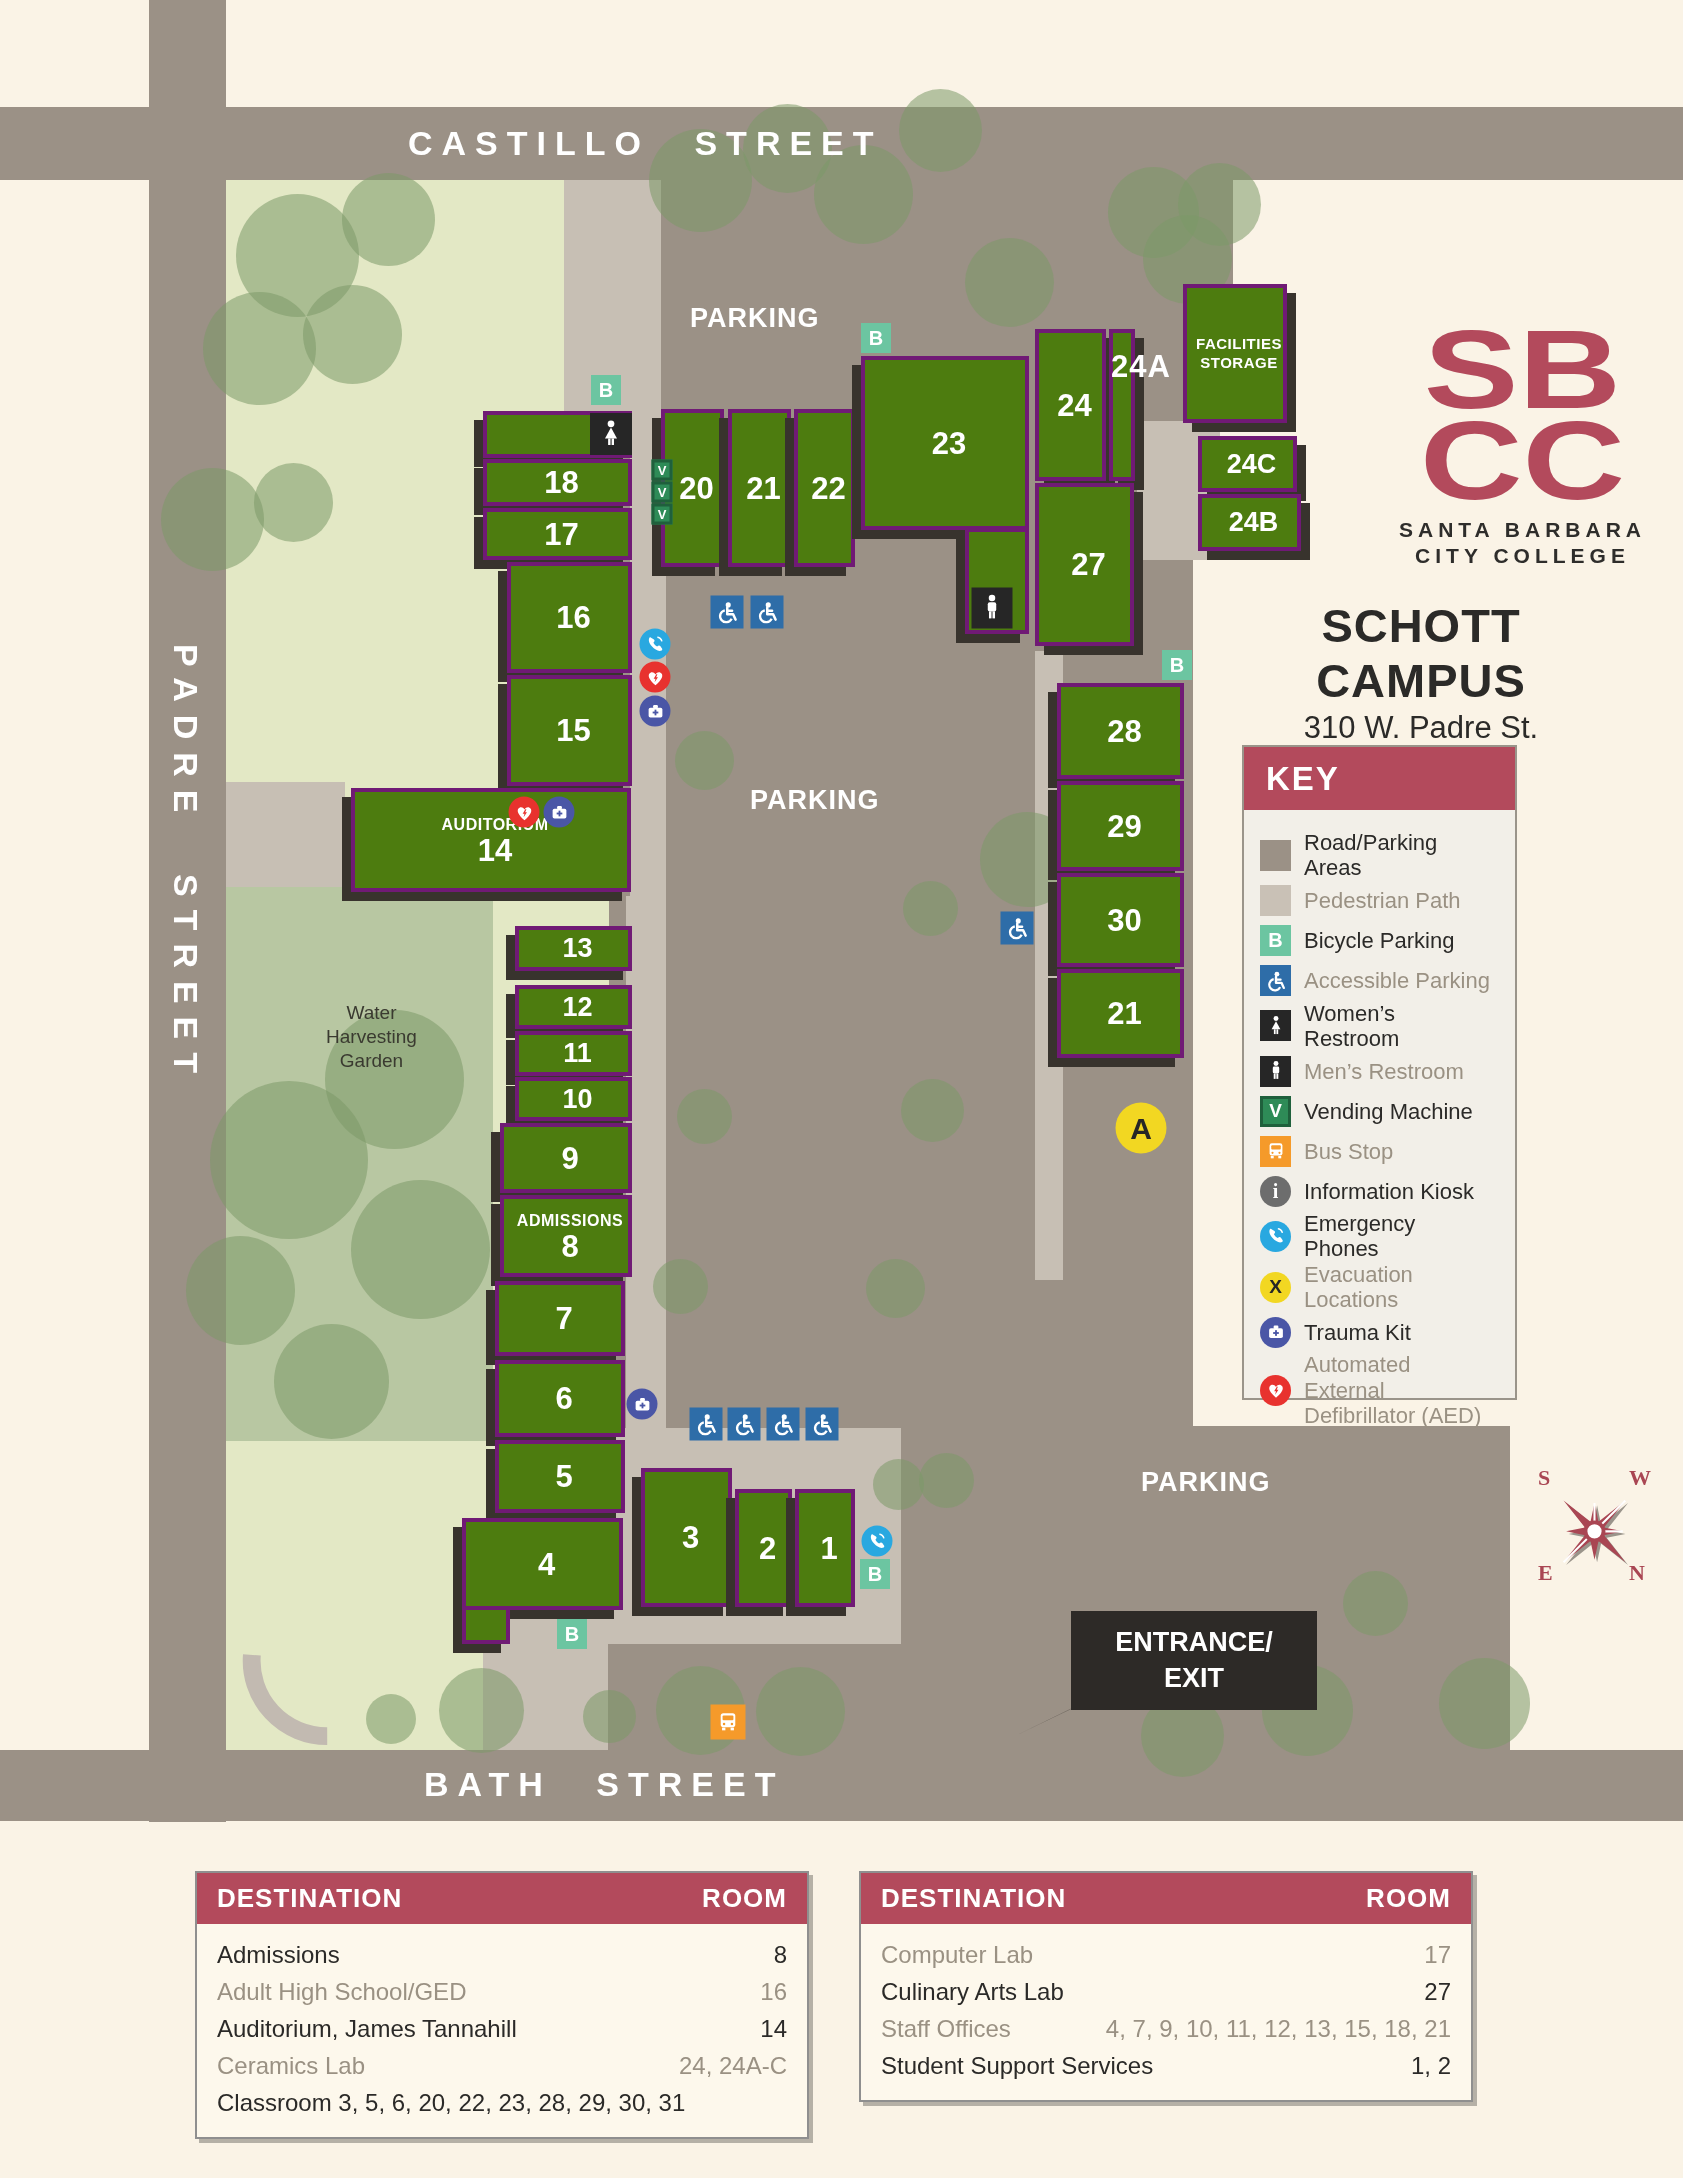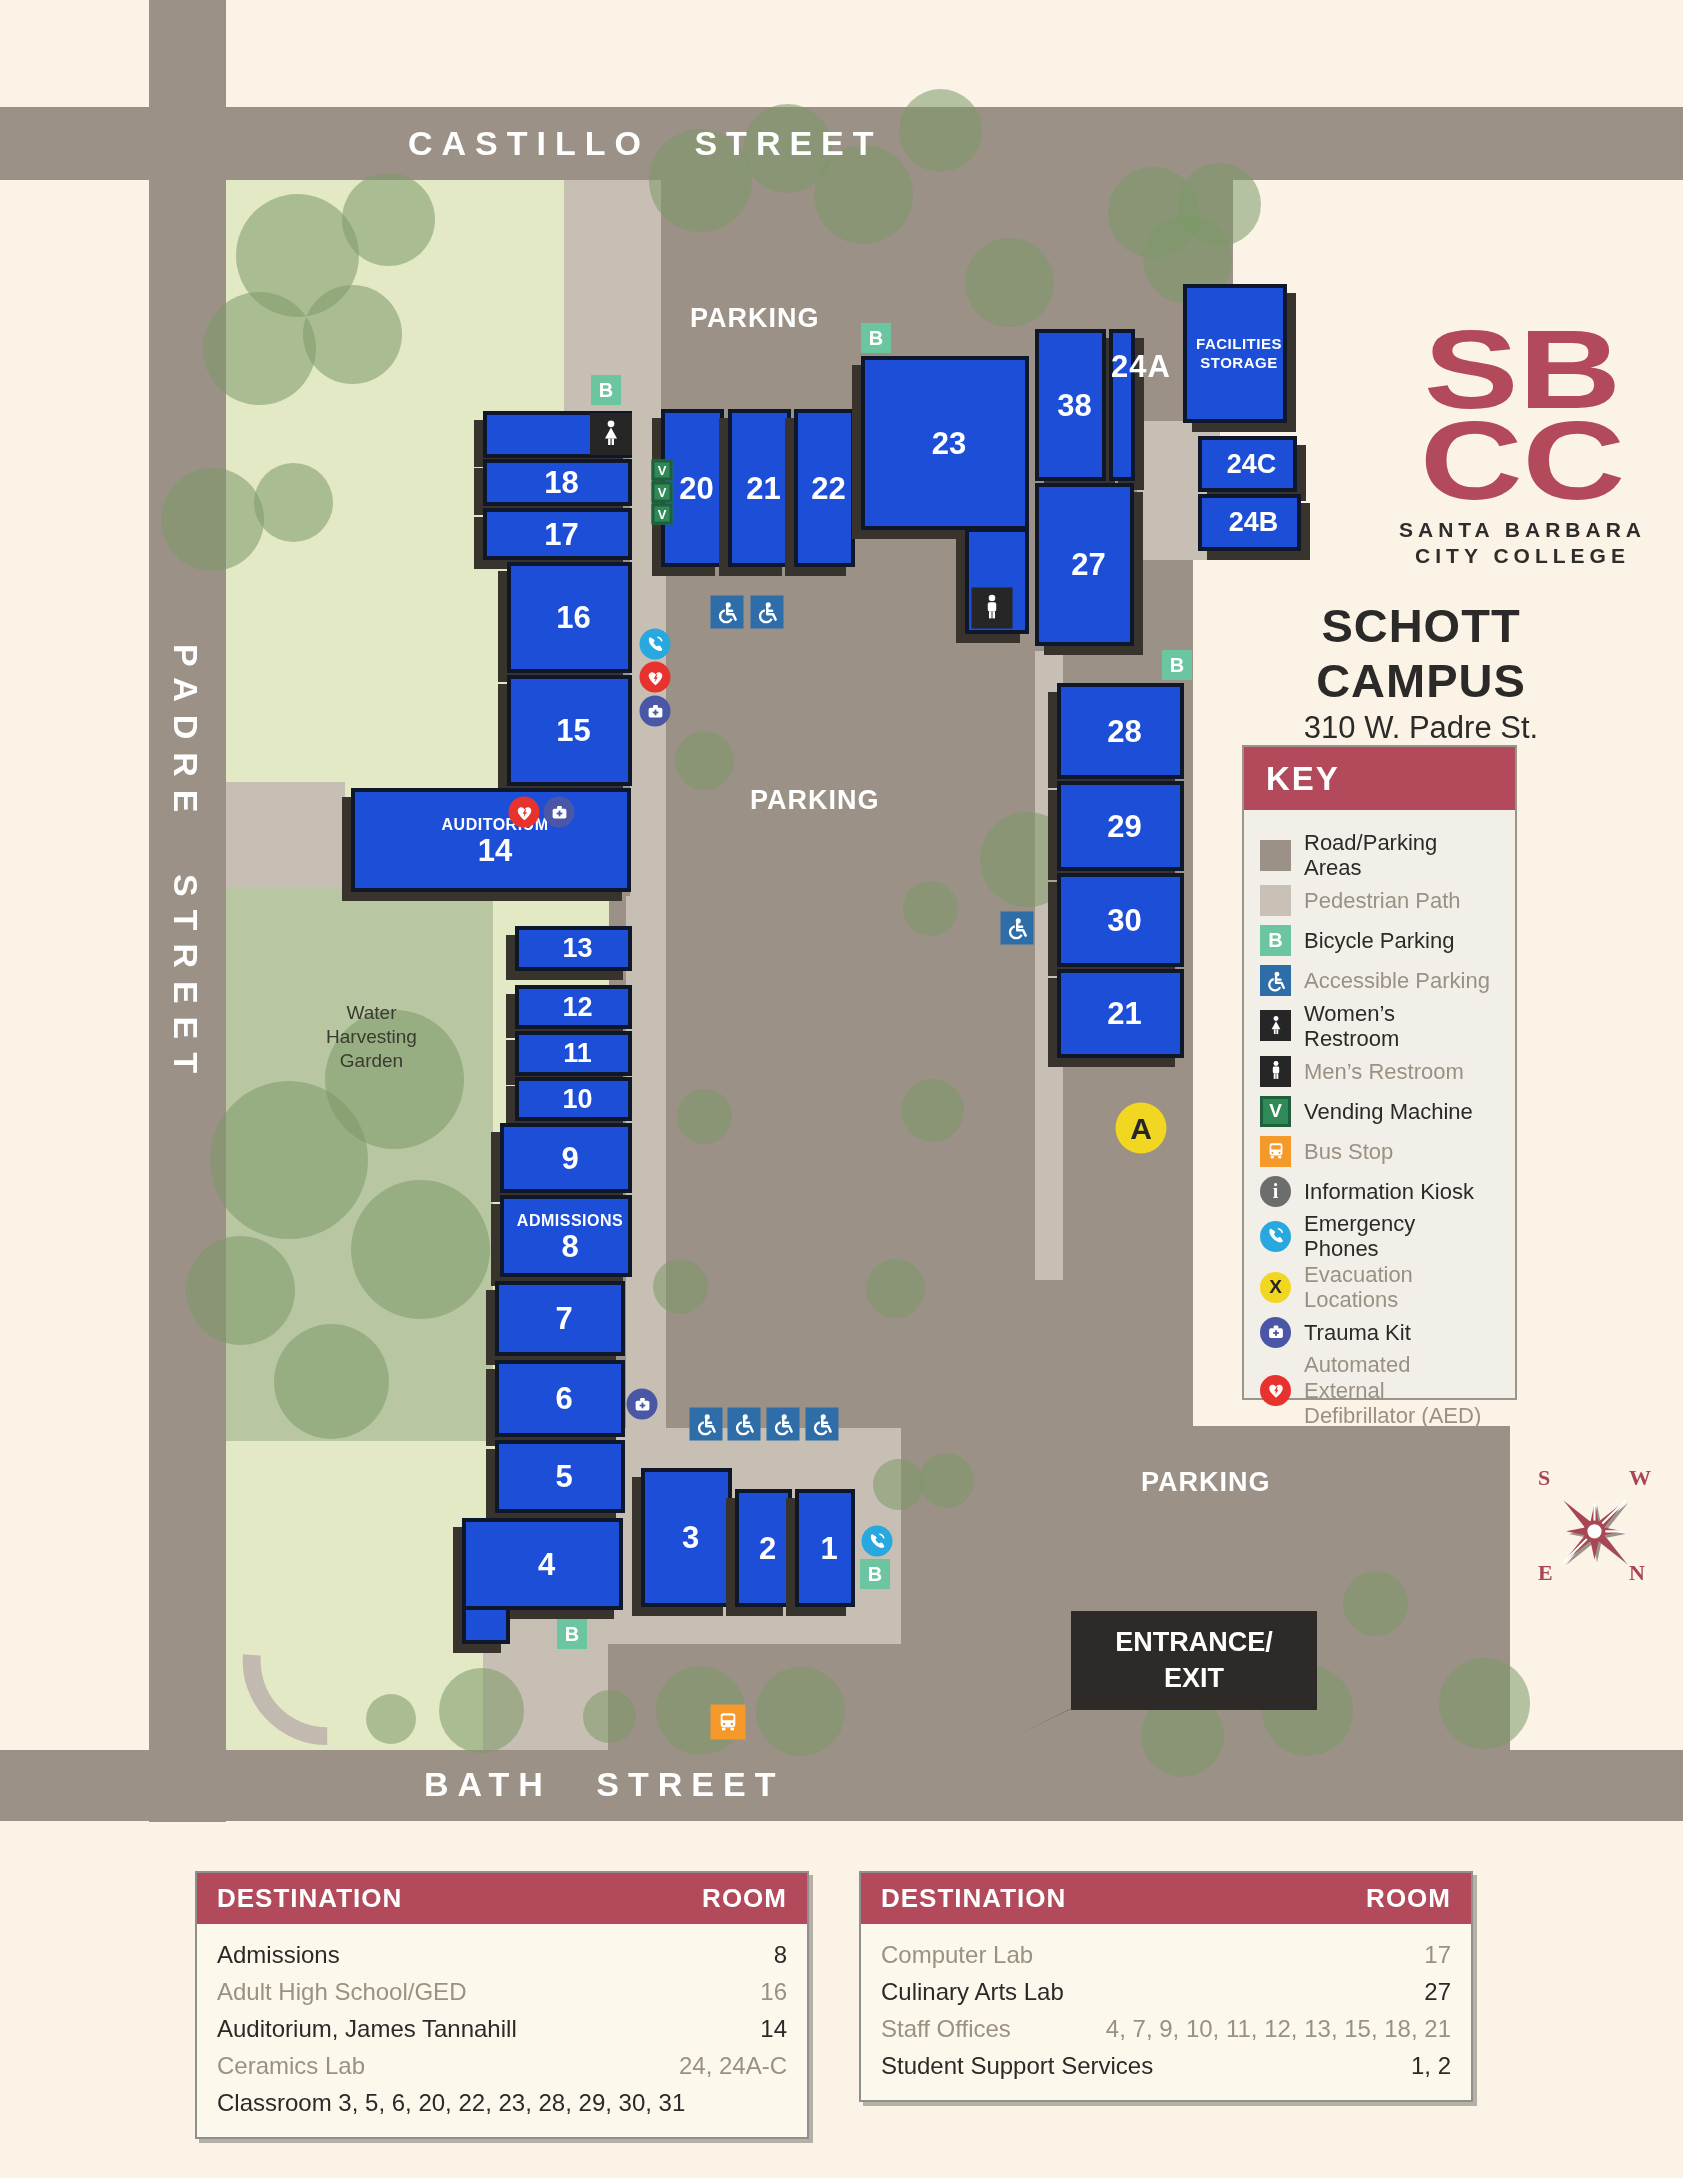--- a/index.html
+++ b/index.html
@@ -10,21 +10,21 @@
   .road{position:absolute;background:#9b9186;}
   .lot{position:absolute;background:#9b9186;}
   .path{position:absolute;background:#c7bfb4;}
   .lawn{position:absolute;background:#e3e8c5;}
   .garden{position:absolute;background:#b8c7a2;}
   .tree{position:absolute;border-radius:50%;background:rgba(124,153,103,0.55);z-index:3;}
   
   .street-label{position:absolute;color:#fff;font-size:34px;font-weight:600;letter-spacing:9px;word-spacing:26px;z-index:5;white-space:nowrap;}
   .street-vert{writing-mode:vertical-rl;letter-spacing:13px;}
   
-  .building{position:absolute;background:#1d4ed8;border:4px solid #0f172a;box-sizing:border-box;
+  .building{position:absolute;background:#4d7c0f;border:4px solid #701a75;box-sizing:border-box;
             display:flex;flex-direction:column;align-items:center;justify-content:center;z-index:4;color:#fff;padding-left:8px;}
   .sh-l{box-shadow:-9px 9px 0 #38332d;}
   .sh-r{box-shadow:9px 9px 0 #38332d;}
   .bnum{font-weight:bold;font-size:31px;line-height:1;}
   .bsub{font-weight:bold;font-size:16px;letter-spacing:0.5px;line-height:1.25;}
   .map-label{position:absolute;color:#fff;font-weight:bold;font-size:27px;letter-spacing:1px;z-index:5;white-space:nowrap;}
   .garden-label{position:absolute;color:#3a3a30;font-size:19px;line-height:1.25;text-align:center;z-index:5;}
   
   .m{position:absolute;transform:translate(-50%,-50%);z-index:6;display:flex;align-items:center;justify-content:center;}
   .tile{display:flex;align-items:center;justify-content:center;font-weight:bold;color:#fff;box-sizing:border-box;}
@@ -204,21 +204,21 @@
         <div class="bnum">21</div>
       </div>
       <div class="building sh-l" style="left: 794px; top: 409px; width: 61px; height: 158px;">
         <div class="bnum">22</div>
       </div>
       <div class="building sh-l" style="left: 861px; top: 356px; width: 168px; height: 174px;">
         <div class="bnum">23</div>
       </div>
       <div class="building sh-l" style="left: 965px; top: 528px; width: 64px; height: 106px;"></div>
       <div class="building sh-r" style="left: 1035px; top: 329px; width: 71px; height: 152px;">
-        <div class="bnum">38</div>
+        <div class="bnum">24</div>
       </div>
       <div class="building sh-r" style="left: 1109px; top: 329px; width: 26px; height: 152px;"></div>
       <div class="building sh-r" style="left: 1035px; top: 483px; width: 99px; height: 163px;">
         <div class="bnum">27</div>
       </div>
       <div class="building sh-r" style="left: 1183px; top: 284px; width: 104px; height: 139px;">
         <div class="bsub" style="font-size: 15px;">FACILITIES</div>
         <div class="bsub" style="font-size: 15px;">STORAGE</div>
       </div>
       <div class="building sh-r" style="left: 1198px; top: 436px; width: 99px; height: 56px;">

